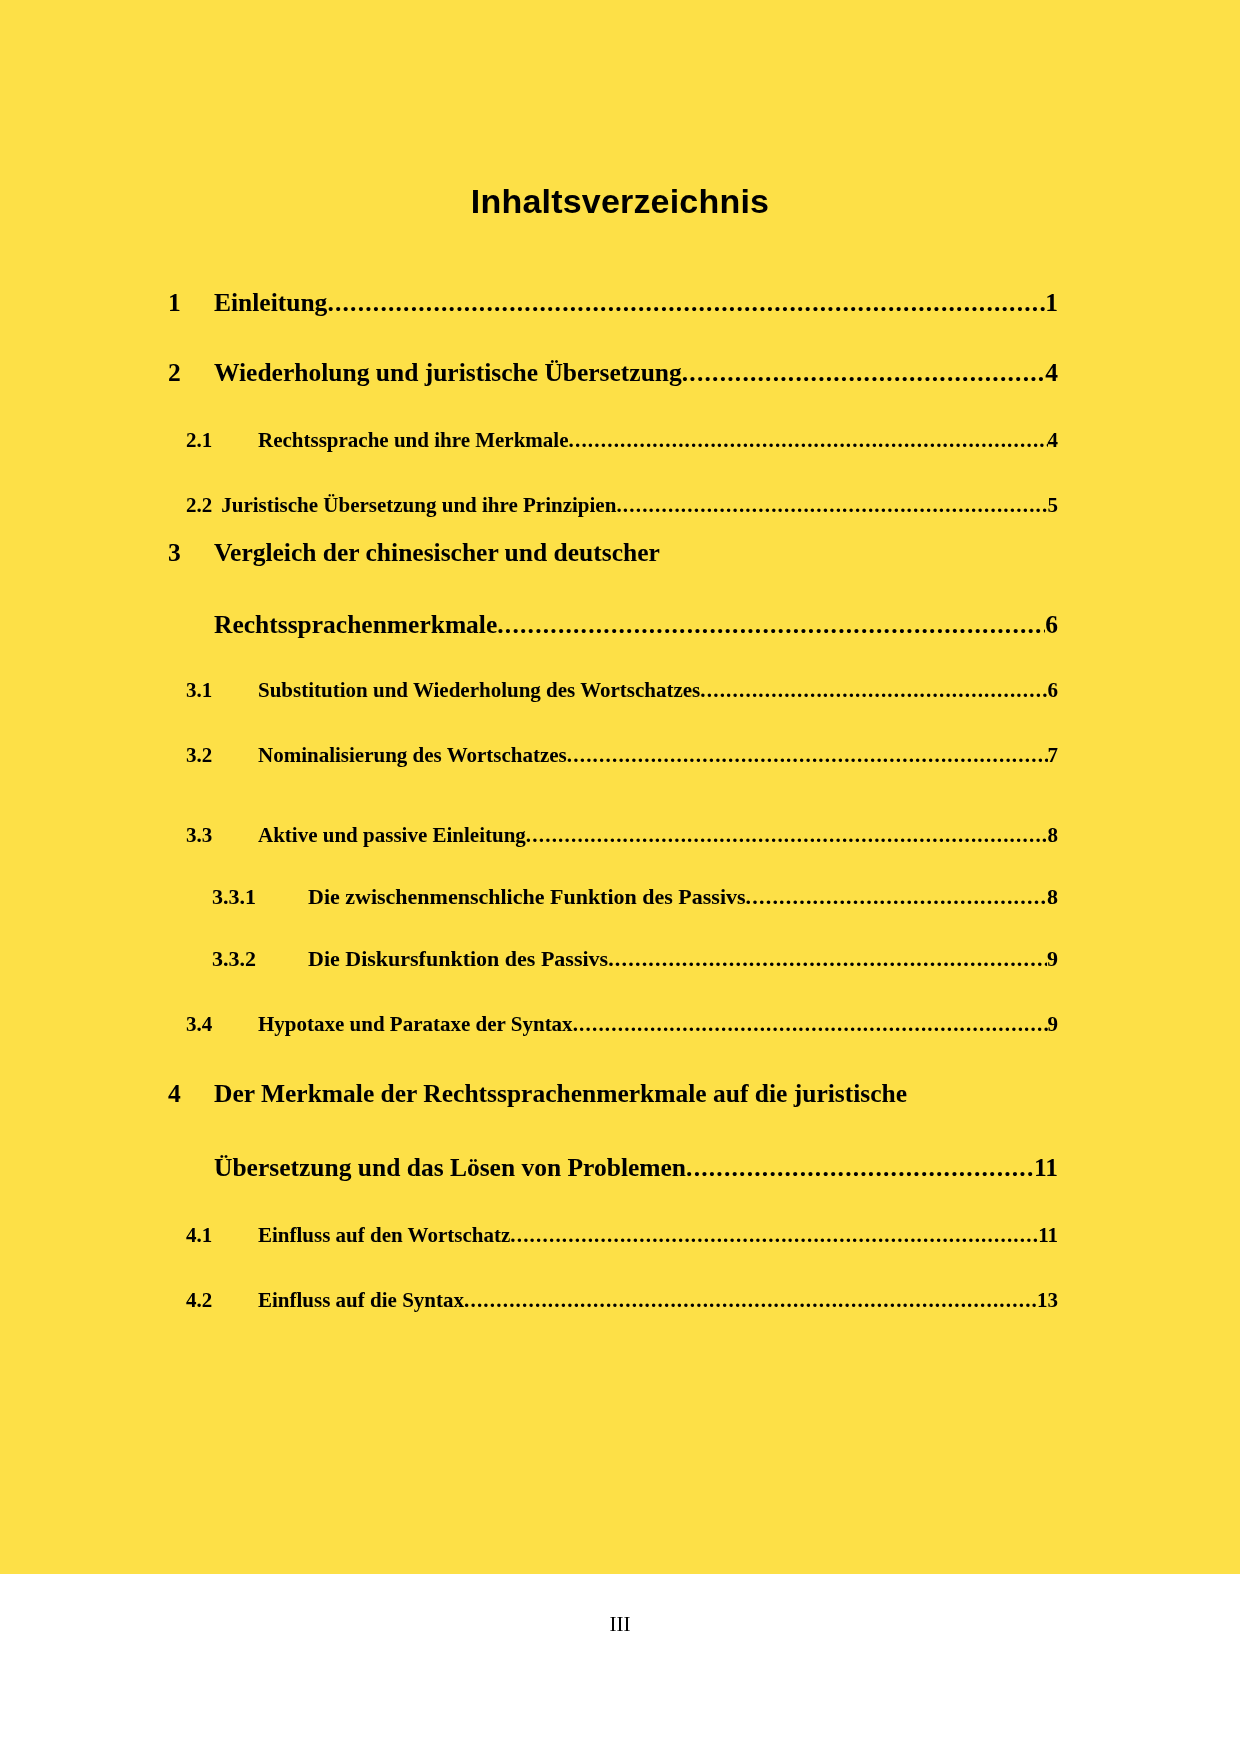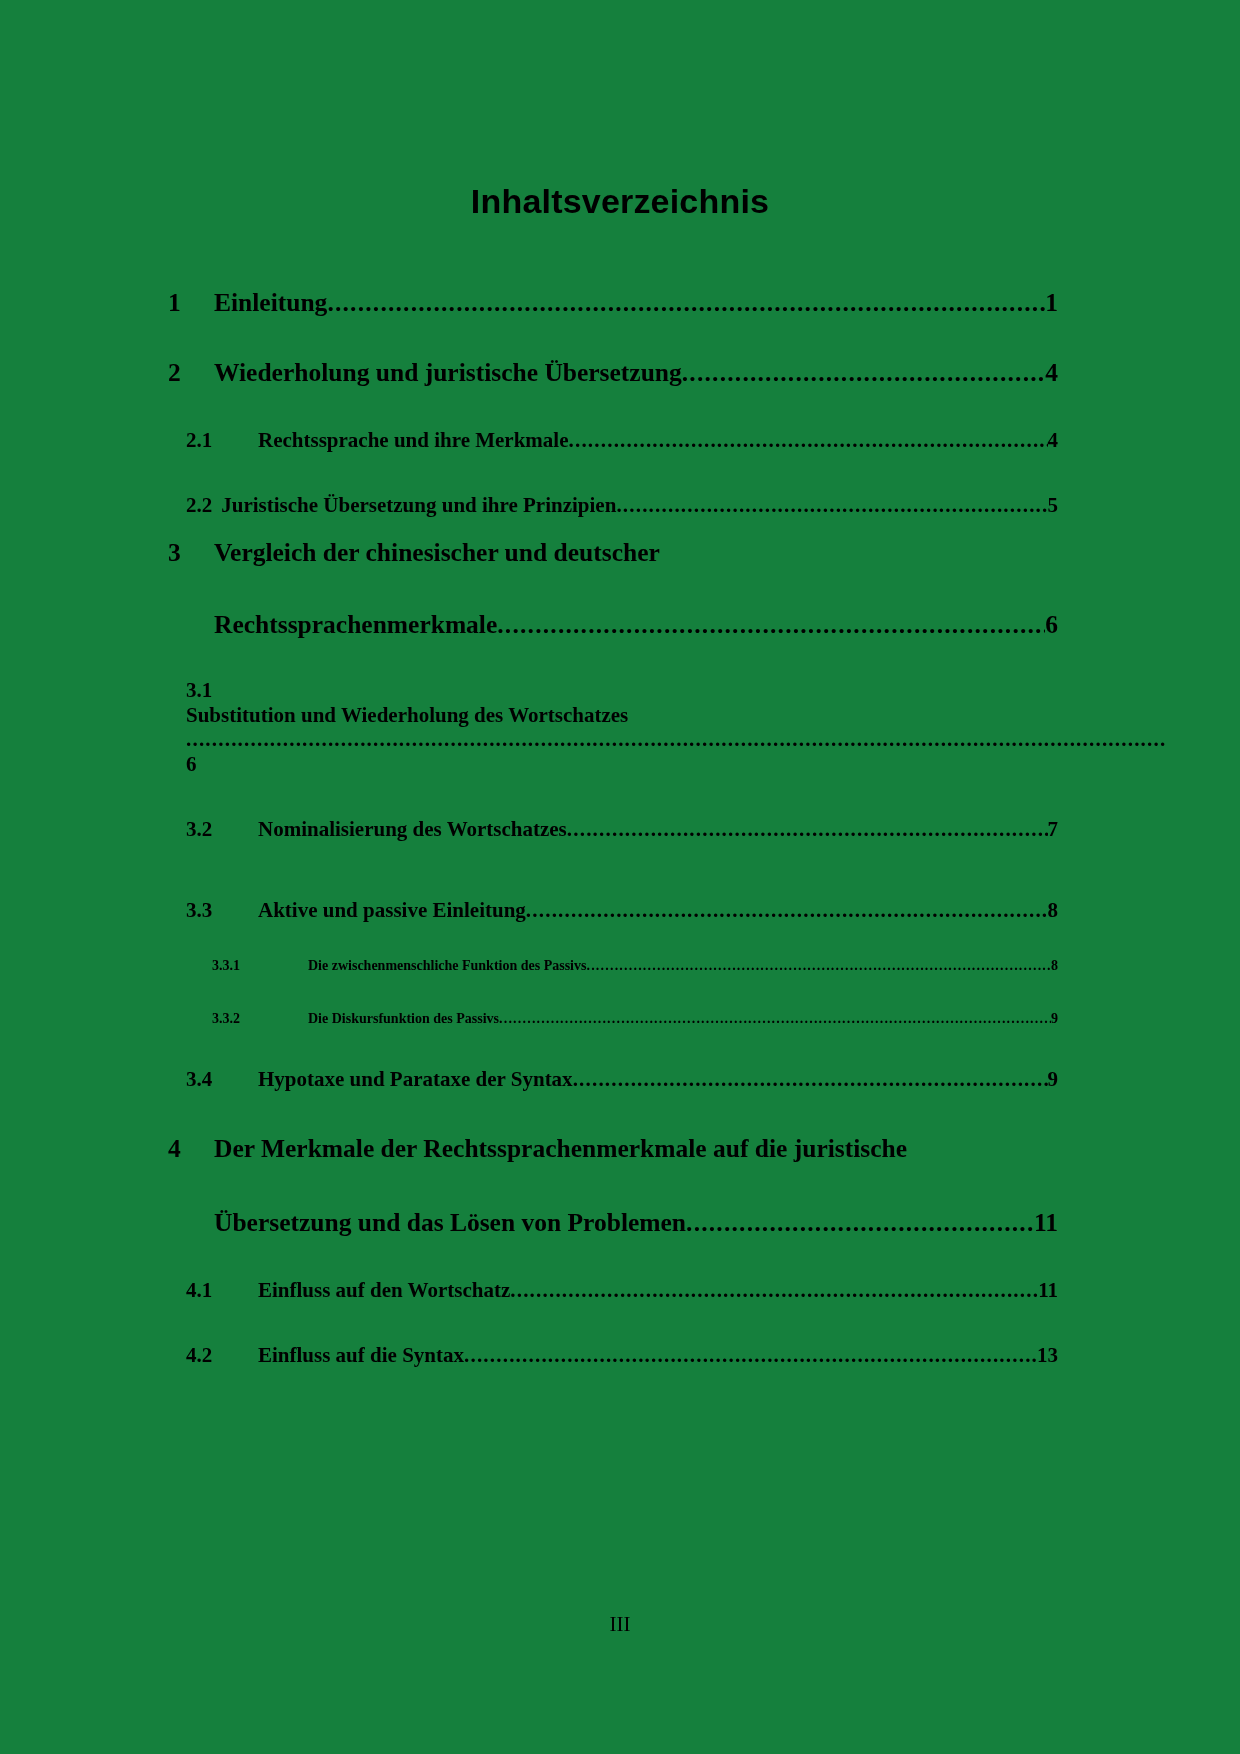--- a/index.html
+++ b/index.html
@@ -15,22 +15,22 @@
     font-family: "Liberation Serif", "DejaVu Serif", serif;
     color: #000000;
     overflow: hidden;
   }
 
   .page {
     position: absolute;
     left: 0;
     top: 0;
     width: 1240px;
-    height: 1754px;
-    background: #15803d;
+    height: 1574px;
+    background: #fde047;
   }
 
   
   .toc-title {
     position: absolute;
     left: 0;
     top: 182px;
     width: 1240px;
     text-align: center;
     font-family: "Liberation Sans", "DejaVu Sans", sans-serif;
@@ -59,21 +59,21 @@
   }
 
   
   .lvl1      { margin-bottom: 40px; }
   .lvl2      { margin-bottom: 40px; }
   .lvl3      { margin-bottom: 36px; }
 
   
   .lvl1   { padding-left: 0px;  font-size: 25.5px; }
   .lvl2   { padding-left: 18px; font-size: 21px; }
-  .lvl3   { padding-left: 44px; font-size: 14px;   }
+  .lvl3   { padding-left: 44px; font-size: 22px;   }
   .cont   { padding-left: 0px;  font-size: 25.5px; }
 
   .num {
     flex: 0 0 auto;
     display: inline-block;
   }
   .lvl1 .num { min-width: 46px; }
   .lvl2 .num { min-width: 72px; }
   .lvl3 .num { min-width: 96px; }
   .num-tight { min-width: 0 !important; padding-right: 9px; }
@@ -148,21 +148,21 @@
       <div class="toc-entry lvl1" style="margin-bottom: 42px;">
         <span class="num">3</span>
         <span class="label">Vergleich der chinesischer und deutscher</span>
       </div>
       <div class="toc-entry lvl1 cont" style="margin-bottom: 38px; padding-left: 0px; justify-content: flex-end;">
         <span class="num"></span>
         <span class="label">Rechtssprachenmerkmale</span>
         <span class="leader"></span>
         <span class="pageno">6</span>
       </div>
-      <div class="toc-entry lvl2" style="margin-bottom: 40px; flex-direction: column;">
+      <div class="toc-entry lvl2" style="margin-bottom: 40px;">
         <span class="num">3.1</span>
         <span class="label">Substitution und Wiederholung des Wortschatzes</span>
         <span class="leader"></span>
         <span class="pageno">6</span>
       </div>
       <div class="toc-entry lvl2" style="margin-bottom: 56px;">
         <span class="num">3.2</span>
         <span class="label">Nominalisierung des Wortschatzes</span>
         <span class="leader"></span>
         <span class="pageno">7</span>

